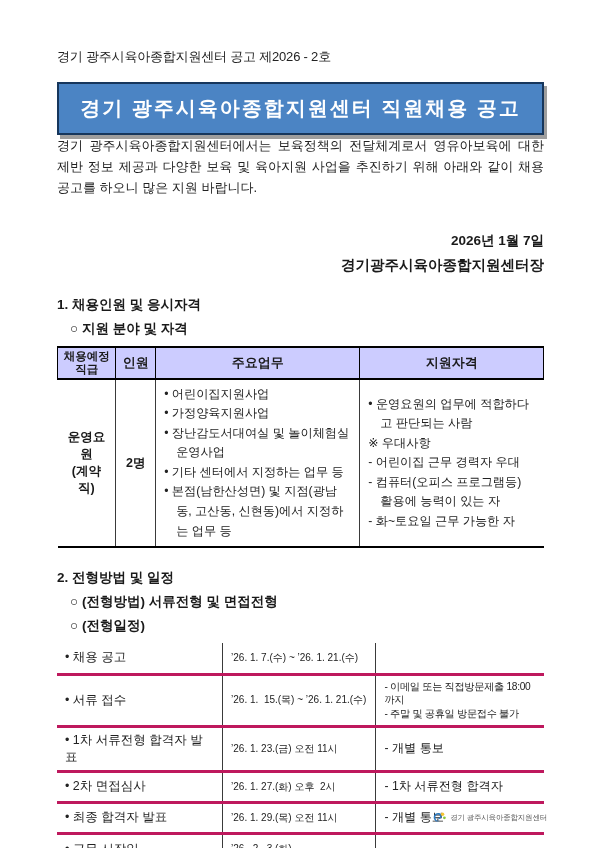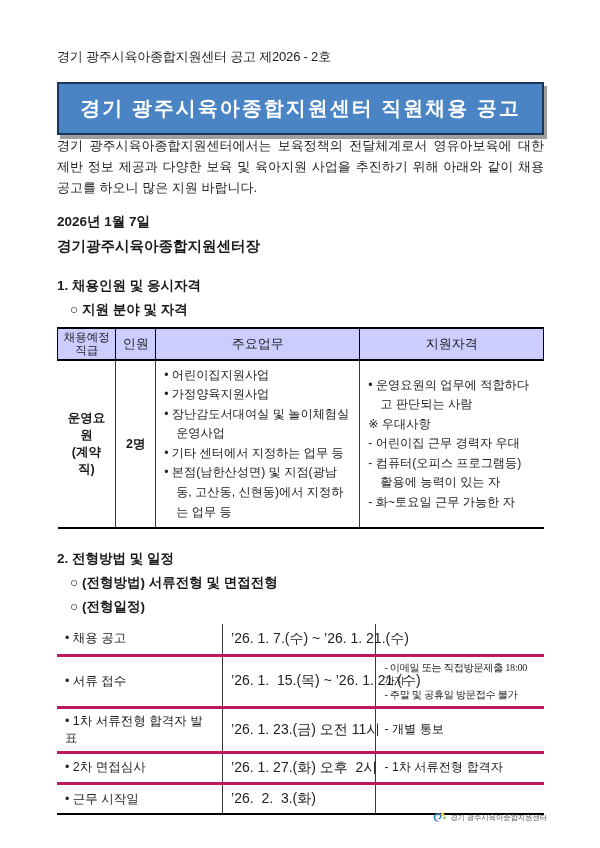--- a/index.html
+++ b/index.html
@@ -24,34 +24,34 @@
     display:flex; align-items:center; justify-content:center;
     color:#ffffff; font-weight:bold; font-size:20px; letter-spacing:2px;
   }
 
   .intro {
     font-size:13px; line-height:1.62;
     text-align:justify; word-break:break-all;
     color:#222;
   }
 
-  .date-block { margin-top:15px; font-weight:bold; }
+  .date-block { margin-top:34px; text-align:right; font-weight:bold; }
   .date-line { font-size:13.5px; }
   .signer-line { font-size:14.5px; margin-top:6px; }
 
   .sec-heading { margin-top:21px; font-size:13.5px; font-weight:bold; }
   .sec-sub { margin-top:6px; padding-left:13px; font-size:13.5px; font-weight:bold; }
 
   table { width:100%; border-collapse:collapse; table-layout:fixed; margin-top:8px; }
   th {
     background:#ccccff;
     border:1px solid #000;
     border-top:2px solid #000;
     border-bottom:2px solid #000;
-    font-size:13px; font-weight:normal;
+    font-size:13px; font-weight:bold;
     padding:3px 2px; text-align:center; vertical-align:middle;
   }
   td {
     border-bottom:3px solid #be185d;
     font-size:12.3px;
     padding:5px 8px;
     vertical-align:middle;
   }
   td + td { border-left:1px solid #3a3a3a; }
   tr.last td { border-bottom:2px solid #000; }
@@ -63,23 +63,23 @@
   ul.plainlist { list-style:none; }
   .plainlist li {
     padding-left:12px; text-indent:-12px;
     line-height:1.6; font-size:12.2px; color:#222;
   }
 
   
   .t2 th { white-space:pre; }
   .t2 td { height:31px; padding:4px 8px; }
   .cat-cell { font-size:12.5px; color:#222; }
-  .sched-cell { white-space:pre; font-size:14px; color:#222;margin-top:20px; }
+  .sched-cell { white-space:pre; font-size:10px; color:#222;margin-top:20px; }
   .note-cell { white-space:pre-line; font-size:12.2px; line-height:1.4; color:#222; }
-  .note-sm { font-size:10.2px; line-height:1.35; letter-spacing:-0.3px;font-family:Liberation Serif, serif; }
+  .note-sm { font-size:10.2px; line-height:1.35; letter-spacing:-0.3px; }
 
   .footer-brand {
     position:absolute; right:53px; bottom:25px;
     display:flex; align-items:flex-end; gap:3px;
   }
   .footer-text { font-size:7.5px; color:#5a5a5a; letter-spacing:-0.2px; }
 </style>
 </head>
 <body>
 
@@ -171,20 +171,25 @@
     <tr>
       <td class="cat-cell">• 1차 서류전형 합격자 발표</td>
       <td class="sched-cell">’26. 1. 23.(금) 오전 11시</td>
       <td class="note-cell">- 개별 통보</td>
     </tr>
     <tr>
       <td class="cat-cell">• 2차 면접심사</td>
       <td class="sched-cell">’26. 1. 27.(화) 오후  2시</td>
       <td class="note-cell">- 1차 서류전형 합격자</td>
     </tr>
+    <tr>
+      <td class="cat-cell">• 최종 합격자 발표</td>
+      <td class="sched-cell">’26. 1. 29.(목) 오전 11시</td>
+      <td class="note-cell">- 개별 통보</td>
+    </tr>
     <tr class="last">
       <td class="cat-cell">• 근무 시작일</td>
       <td class="sched-cell">’26.  2.  3.(화)</td>
       <td class="note-cell"></td>
     </tr>
   </tbody>
     </table>
 
 </div>
 

